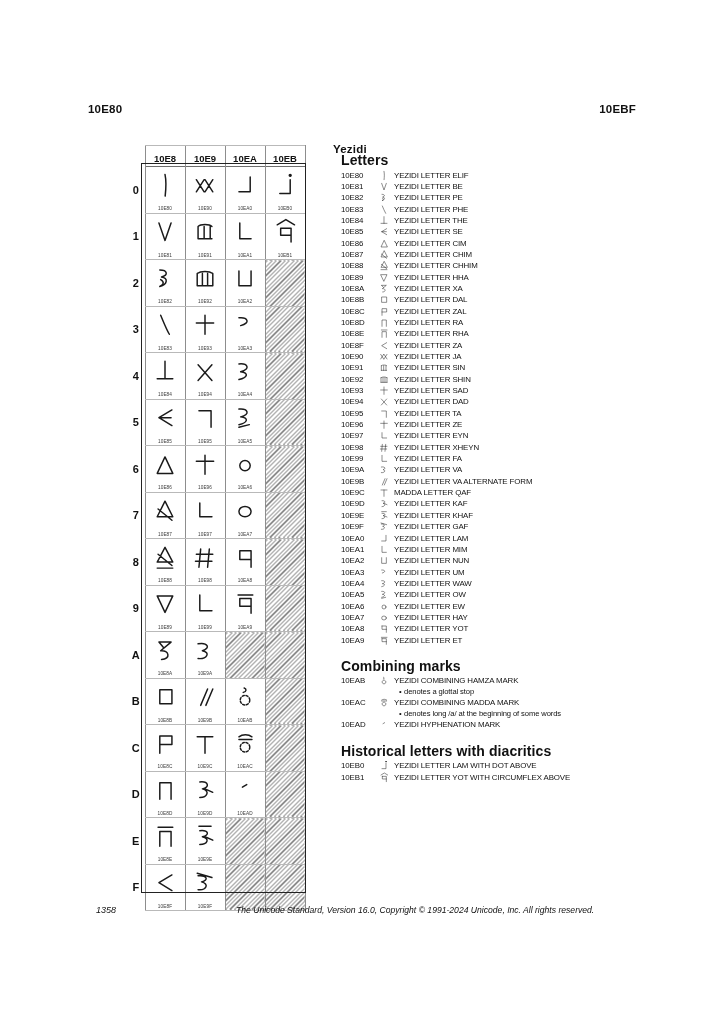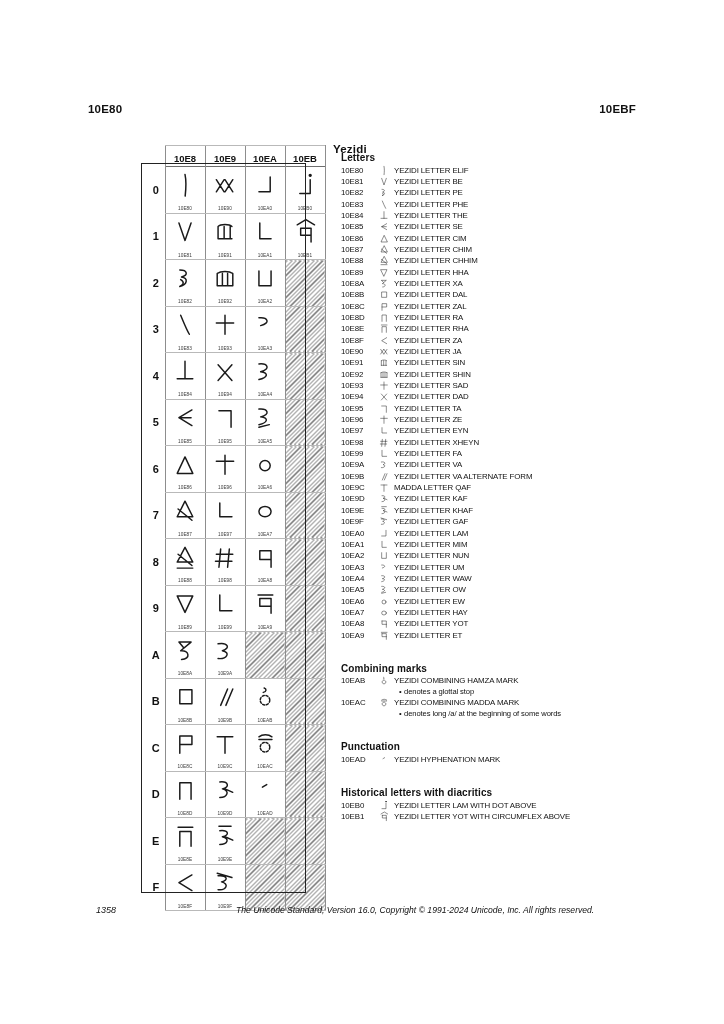--- a/index.html
+++ b/index.html
@@ -35,21 +35,20 @@
   .hdr-left  { left: 0; top: 0; }
   .hdr-mid   { left: 245px; top: 0; margin-top: 40px; }
   .hdr-right { right: 0; top: 0; }
 
   
   .chart {
     position: absolute;
     left: 127px;
     top: 145px;
     width: 178px;
-    margin-left: 20px;
   }
   .chart-table {
     border-collapse: collapse;
     table-layout: fixed;
     width: 178px;
   }
   .chart-table td, .chart-table th {
     padding: 0;
     margin: 0;
   }
@@ -137,27 +136,27 @@
   }
 
   
   .names {
     position: absolute;
     left: 341px;
     top: 152px;
     width: 300px;
   }
   .section-title {
-    font-size: 10px;
+    font-size: 14px;
     font-weight: bold;
     color: #111;
     margin: 0 0 1.5px 0;
     letter-spacing: 0.1px;
   }
-  .section-title.spaced { margin-top: 22px; }
+  .section-title.spaced { margin-top: 12px; }
 
   .entry {
     display: flex;
     align-items: flex-start;
     height: 11.35px;
     line-height: 11.35px;
     white-space: nowrap;
   }
   .entry .code {
     width: 33px;
@@ -1090,21 +1089,20 @@
       <span class="code">10EAC</span>
       <span class="mini">
         <svg width="10" height="11.333333333333334" viewBox="0 0 30 34" fill="none" stroke="currentColor" stroke-width="1.5" stroke-linecap="round" stroke-linejoin="round">
           <circle cx="15" cy="21" r="5.5" stroke-dasharray="2.4 2"></circle>
           <path d="M8 9 C12 6,19 6,23 9 M8 12 L23 12"></path>
         </svg>
       </span>
       <span class="nm">YEZIDI COMBINING MADDA MARK</span>
     </div>
     <div class="note wrap"><span class="bullet">•</span>denotes long /a/ at the beginning of some words</div>
-    <div class="section-title spaced">Punctuation</div>
     <div class="entry">
       <span class="code">10EAD</span>
       <span class="mini">
         <svg width="10" height="11.333333333333334" viewBox="0 0 30 34" fill="none" stroke="currentColor" stroke-width="1.5" stroke-linecap="round" stroke-linejoin="round">
           <path d="M12 14 L17 11"></path>
         </svg>
       </span>
       <span class="nm">YEZIDI HYPHENATION MARK</span>
     </div>
     <div class="section-title spaced">Historical letters with diacritics</div>

